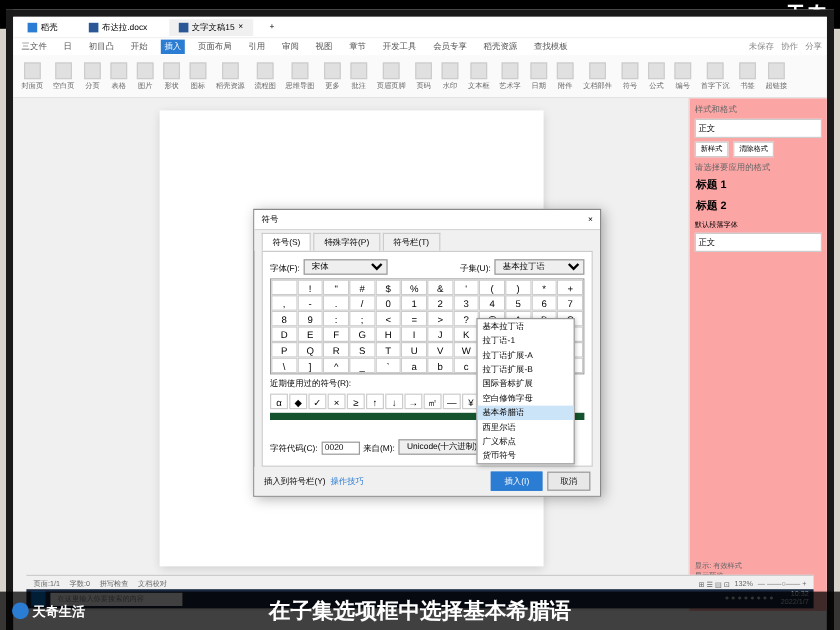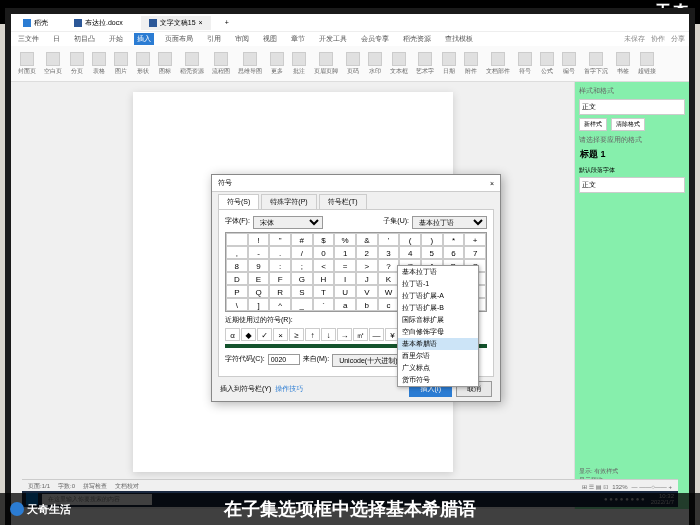--- a/index.html
+++ b/index.html
@@ -13,33 +13,33 @@
 .menubar{height:14px;background:#fff;display:flex;align-items:center;font-size:7px;padding:0 4px;gap:8px;color:#555}
 .menubar .m{padding:1px 3px}
 .menubar .m.active{background:#2b7cd3;color:#fff}
 .menubar .right{margin-left:auto;display:flex;gap:6px;color:#888}
 .ribbon{height:36px;background:#fafafa;border-bottom:1px solid #ddd;display:flex;align-items:center;padding:0 4px;gap:2px;font-size:6px;color:#666}
 .rgrp{display:flex;flex-direction:column;align-items:center;gap:1px;padding:0 3px}
 .ricon{width:14px;height:14px;background:#e0e0e0;border:1px solid #ccc}
 .workspace{display:flex;height:calc(100% - 84px);background:#f0f0f0}
 .doc-area{flex:1;position:relative;display:flex;justify-content:center;padding-top:10px}
 .page{width:320px;height:380px;background:#fff;box-shadow:0 2px 8px rgba(0,0,0,0.15)}
-.rpanel{width:115px;background:#86efac;border-left:1px solid #ddd;padding:4px;font-size:7px}
+.rpanel{width:115px;background:#fca5a5;border-left:1px solid #ddd;padding:4px;font-size:7px}
 .rpanel-title{font-size:7px;color:#666;margin-bottom:3px}
 .rsel{border:1px solid #ccc;padding:2px;background:#fff;margin-bottom:3px;font-size:7px}
 .rbtn{display:inline-block;border:1px solid #ccc;padding:1px 4px;font-size:6px;margin-right:2px;background:#fff}
 .heading{font-size:9px;font-weight:bold;margin:2px 0;padding:1px}
 .dialog{position:absolute;left:200px;top:160px;width:290px;background:#f0f0f0;border:1px solid #888;box-shadow:2px 2px 10px rgba(0,0,0,0.3);font-size:7px}
 .dlg-title{background:#fff;padding:3px 6px;border-bottom:1px solid #ccc;display:flex;align-items:center}
 .dlg-title .close{margin-left:auto;cursor:pointer}
 .dlg-tabs{display:flex;padding:2px 6px 0;gap:2px;background:#f0f0f0}
 .dlg-tab{padding:2px 8px;background:#f0f0f0;border:1px solid #ccc;border-bottom:none;font-size:7px}
 .dlg-tab.active{background:#fff}
 .dlg-body{background:#fff;margin:0 6px;padding:6px;border:1px solid #ccc}
-.row{display:flex;align-items:flex-start;gap:3px;margin-bottom:3px}
+.row{display:flex;align-items:flex-end;gap:3px;margin-bottom:3px}
 .row label{font-size:7px}
 .row select,.row input{font-size:7px;border:1px solid #999;padding:1px 2px}
 .chargrid{display:grid;grid-template-columns:repeat(12,1fr);border:1px solid #999;margin:3px 0}
 .chargrid div{border:0.5px solid #ccc;text-align:center;font-size:8px;height:13px;line-height:13px;background:#fff}
 .subset-dd{position:absolute;right:14px;top:55px;width:82px;background:#fff;border:1px solid #999;box-shadow:1px 1px 4px rgba(0,0,0,0.3);z-index:10}
 .subset-dd div{padding:1px 4px;font-size:7px;cursor:pointer}
 .subset-dd div.hl{background:#cce4f7}
 .recent{display:flex;gap:1px;margin:3px 0}
 .recent div{width:15px;height:13px;border:1px solid #ccc;text-align:center;font-size:8px;line-height:13px}
 .dlg-footer{padding:4px 8px;display:flex;align-items:center;gap:4px;background:#f0f0f0}
@@ -207,20 +207,21 @@
     <div class="doc-area">
       <div class="page"></div>
     </div>
     <div class="rpanel">
       <div class="rpanel-title">样式和格式</div>
       <div class="rsel">正文</div>
       <span class="rbtn">新样式</span>
       <span class="rbtn">清除格式</span>
       <div style="margin-top:4px;color:#666">请选择要应用的格式</div>
       <div class="heading">标题 1</div>
+      <div class="heading">标题 2</div>
       <div style="margin-top:4px;font-size:6px">默认段落字体</div>
       <div class="rsel" style="margin-top:2px">正文</div>
       <div style="position:absolute;bottom:40px;font-size:6px;color:#666">
         <div>显示: 有效样式</div>
         <div>显示预览</div>
       </div>
     </div>
   </div>
 
   <div class="dialog">
@@ -334,21 +335,21 @@
           <div>✓</div>
           <div>×</div>
           <div>≥</div>
           <div>↑</div>
           <div>↓</div>
           <div>→</div>
           <div>㎡</div>
           <div>—</div>
           <div>¥</div>
         </div>
-      <div class="row" style="border-top:4px solid #14532d;padding-top:6px">
+      <div class="row" style="border-top:6px solid #14532d;padding-top:16px">
         <label>字符代码(C):</label>
         <input style="width: 32px;" value="0020">
         <label>来自(M):</label>
         <select style="width:106px"><option>Unicode(十六进制)</option></select>
       </div>
     </div>
     <div class="dlg-footer">
       <span>插入到符号栏(Y)</span>
       <span class="link">操作技巧</span>
       <div class="btns">

